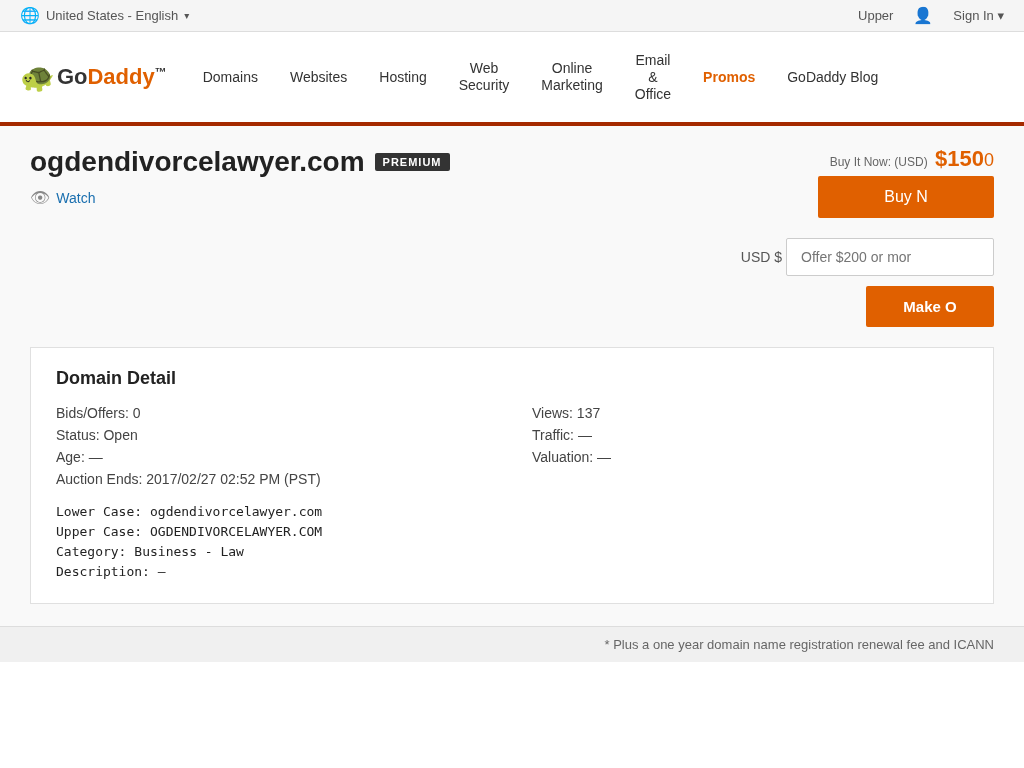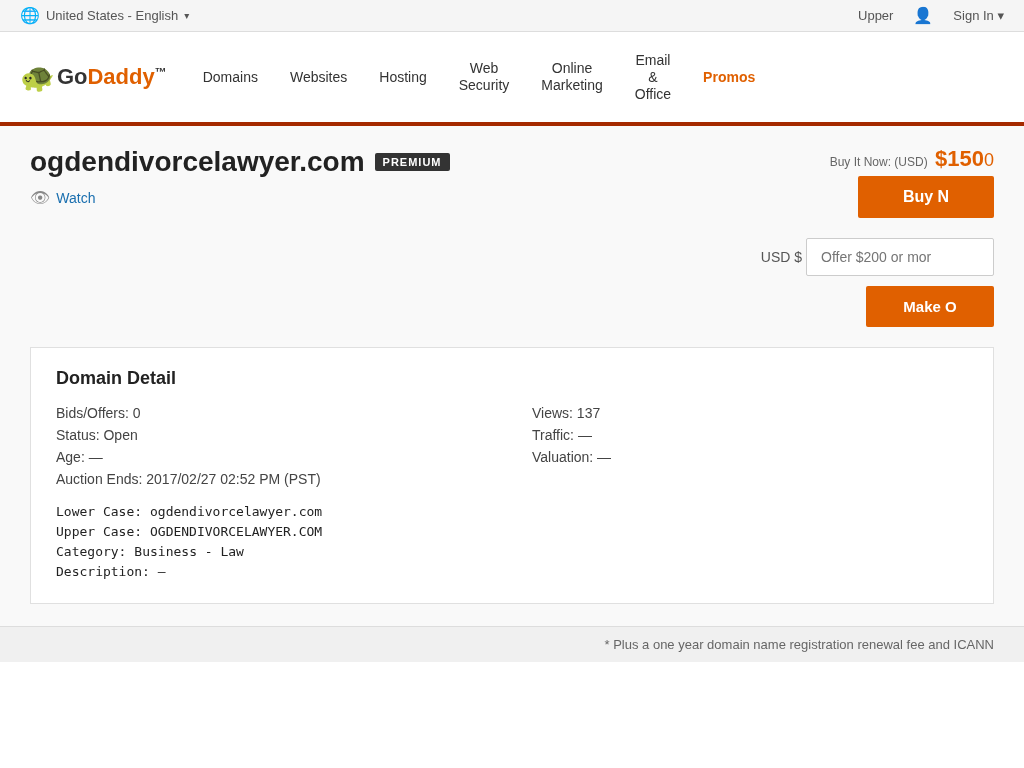--- a/index.html
+++ b/index.html
@@ -95,24 +95,24 @@
       color: #666;
       margin-bottom: 4px;
     }
     .buy-it-now-label span { font-weight: normal; }
     .buy-now-btn {
       background: #e06000;
       color: #fff;
       border: none;
       padding: 12px 30px;
       font-size: 16px;
-      font-weight: bold;
+      font-weight: normal;
       cursor: pointer;
       border-radius: 2px;
-      width: 136px;
+      width: 176px;
     }
 
     
     .offer-section {
       display: flex;
       align-items: center;
       justify-content: flex-end;
       gap: 4px;
       margin-top: 20px;
       margin-bottom: 10px;
@@ -120,21 +120,21 @@
     .usd-label {
       font-size: 14px;
       color: #555;
       white-space: nowrap;
     }
     .offer-input {
       border: 1px solid #ccc;
       padding: 10px 14px;
       font-size: 14px;
       color: #999;
-      width: 188px;
+      width: 208px;
       border-radius: 2px;
     }
     .make-offer-btn {
       background: #e06000;
       color: #fff;
       border: none;
       padding: 12px 20px;
       font-size: 15px;
       font-weight: bold;
       cursor: pointer;
@@ -219,20 +219,21 @@
       <span style="font-size:22px;font-weight:bold;color:#333;">Go<span style="color:#e06000;">Daddy</span><sup style="font-size:12px;">™</sup></span>
     </span>
   </div>
   <div class="nav-item">Domains</div>
   <div class="nav-item">Websites</div>
   <div class="nav-item">Hosting</div>
   <div class="nav-item" style="line-height:1.2;">Web<br>Security</div>
   <div class="nav-item" style="line-height:1.2;">Online<br>Marketing</div>
   <div class="nav-item" style="line-height:1.2;">Email<br>&amp;<br>Office</div>
   <div class="nav-item promos">Promos</div>
+  <div class="nav-item">GoDaddy Blog</div>
 </div>
 
 <div class="main-content">
   <div class="layout-row">
 
     <div class="domain-title-area">
       <div class="domain-name">
         <span>ogdendivorcelawyer.com</span>
         <span class="premium-badge">PREMIUM</span>
       </div>

